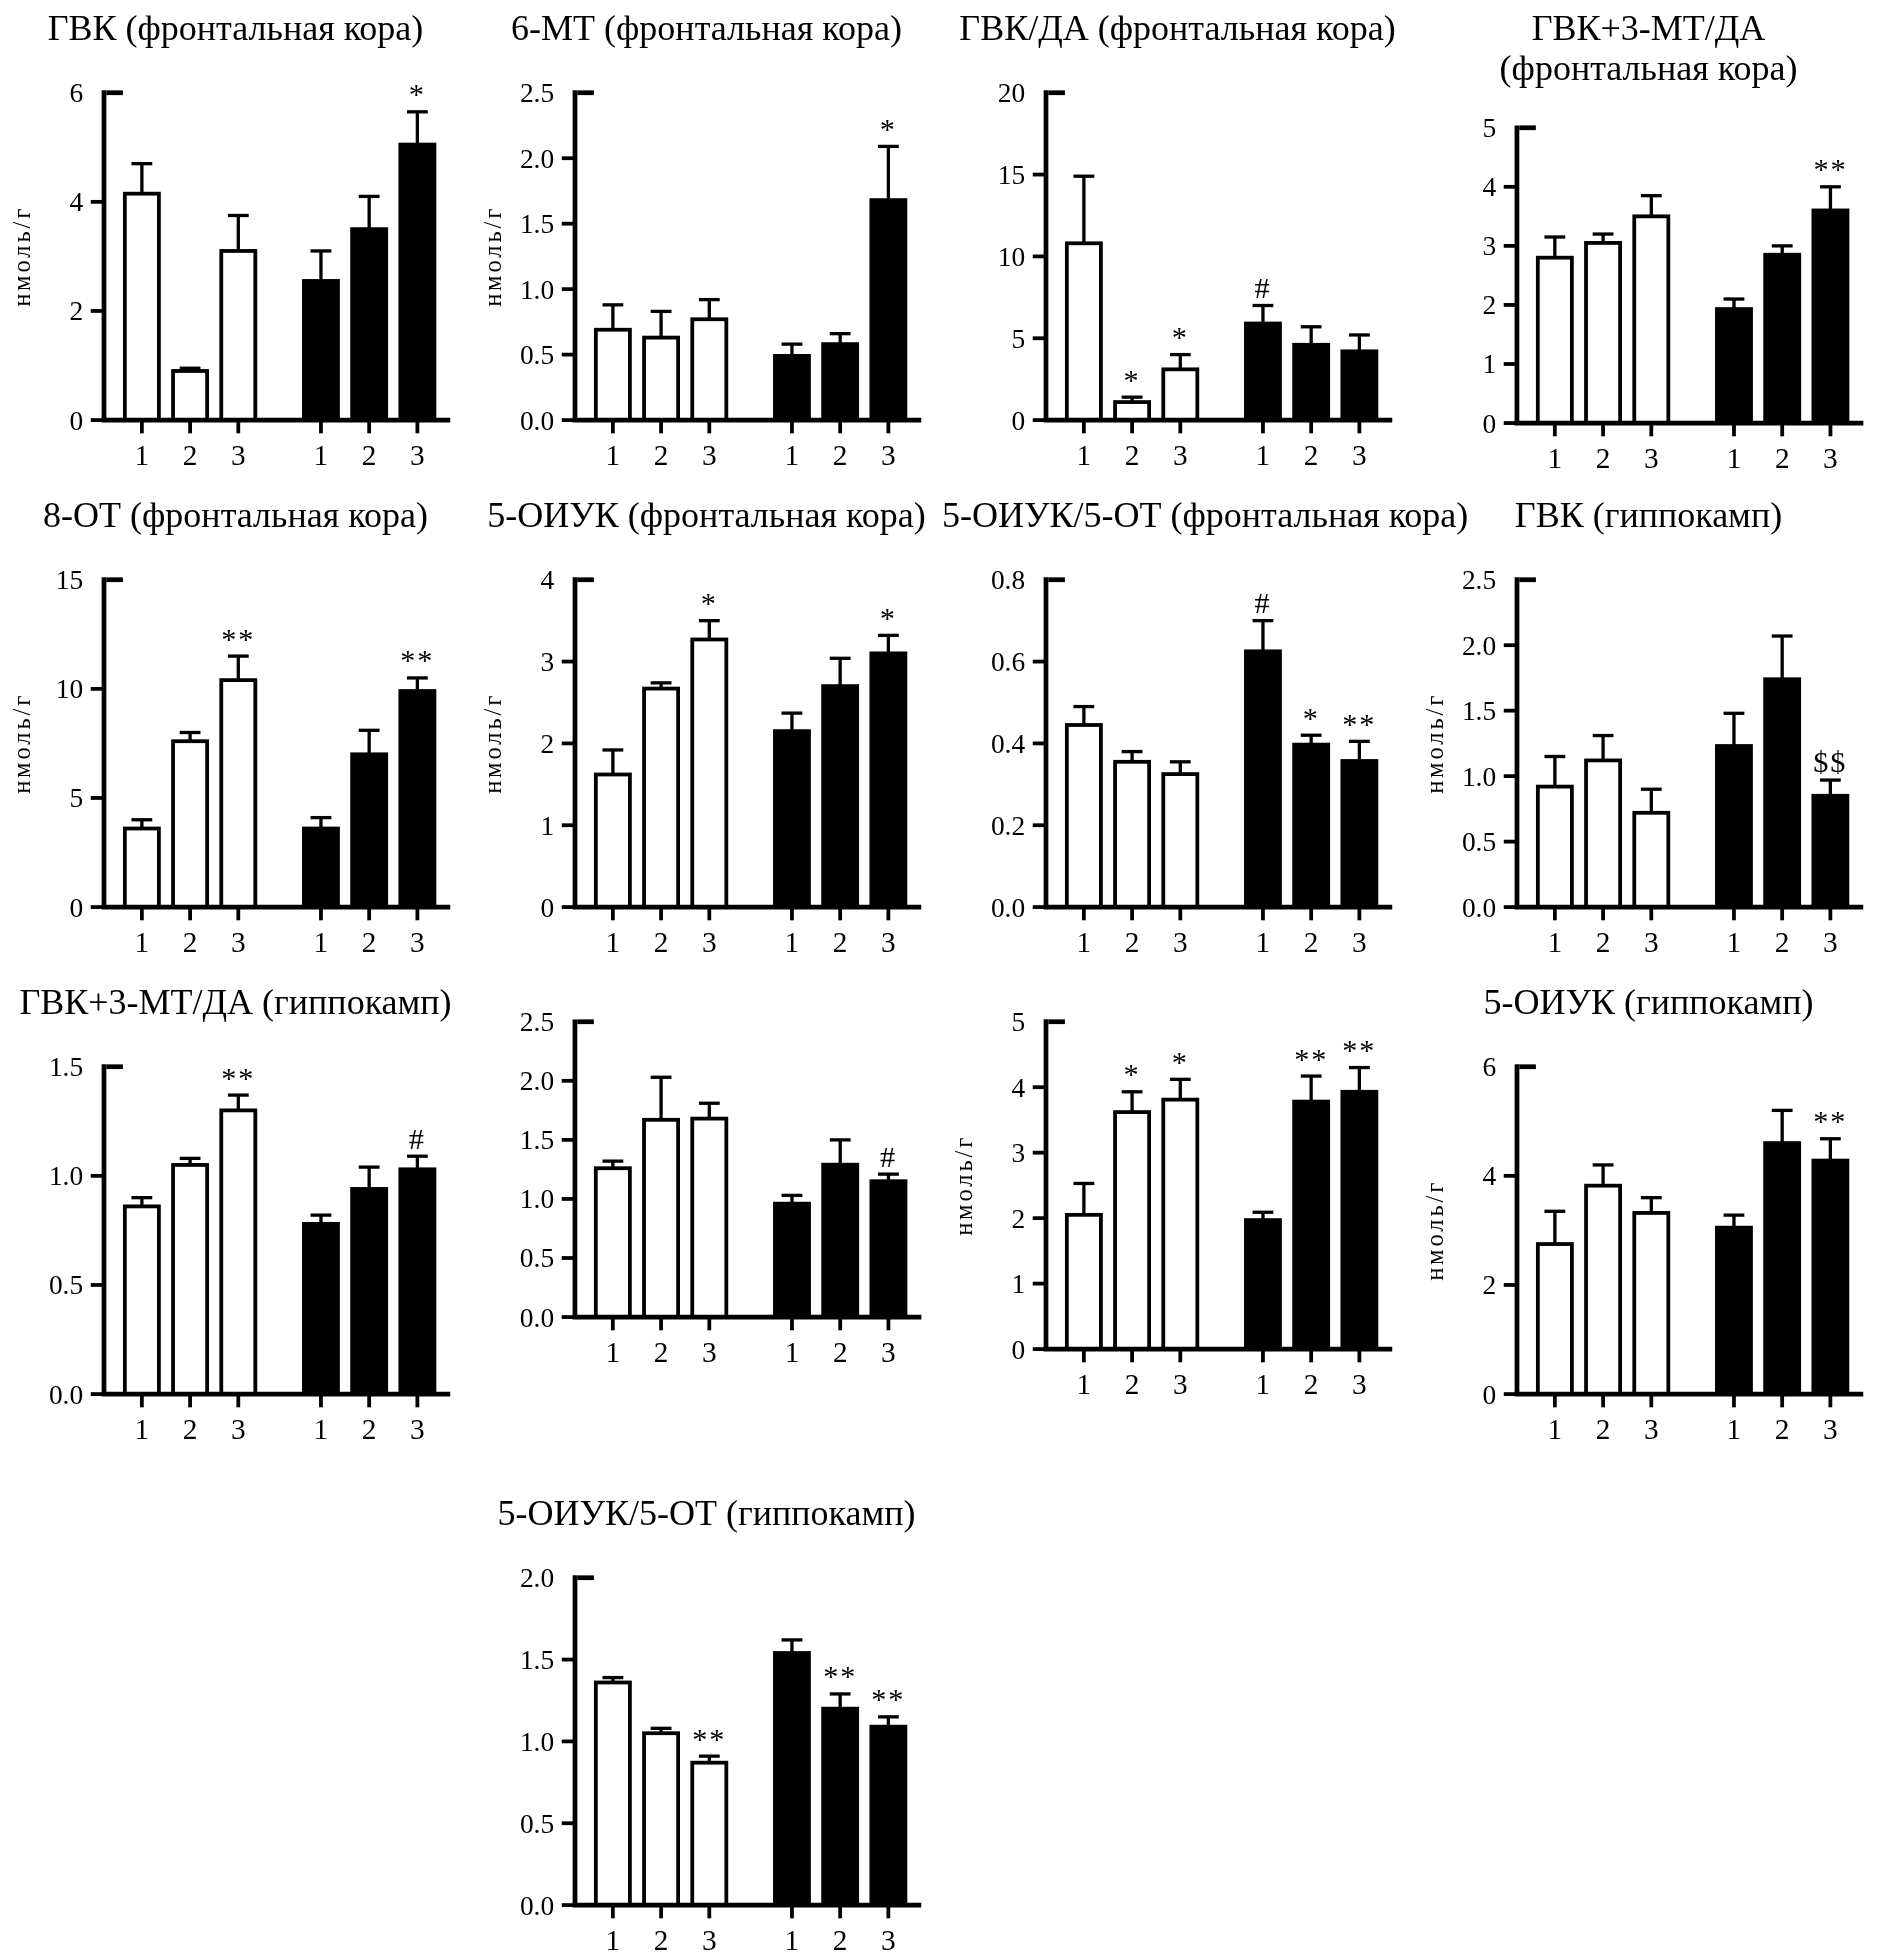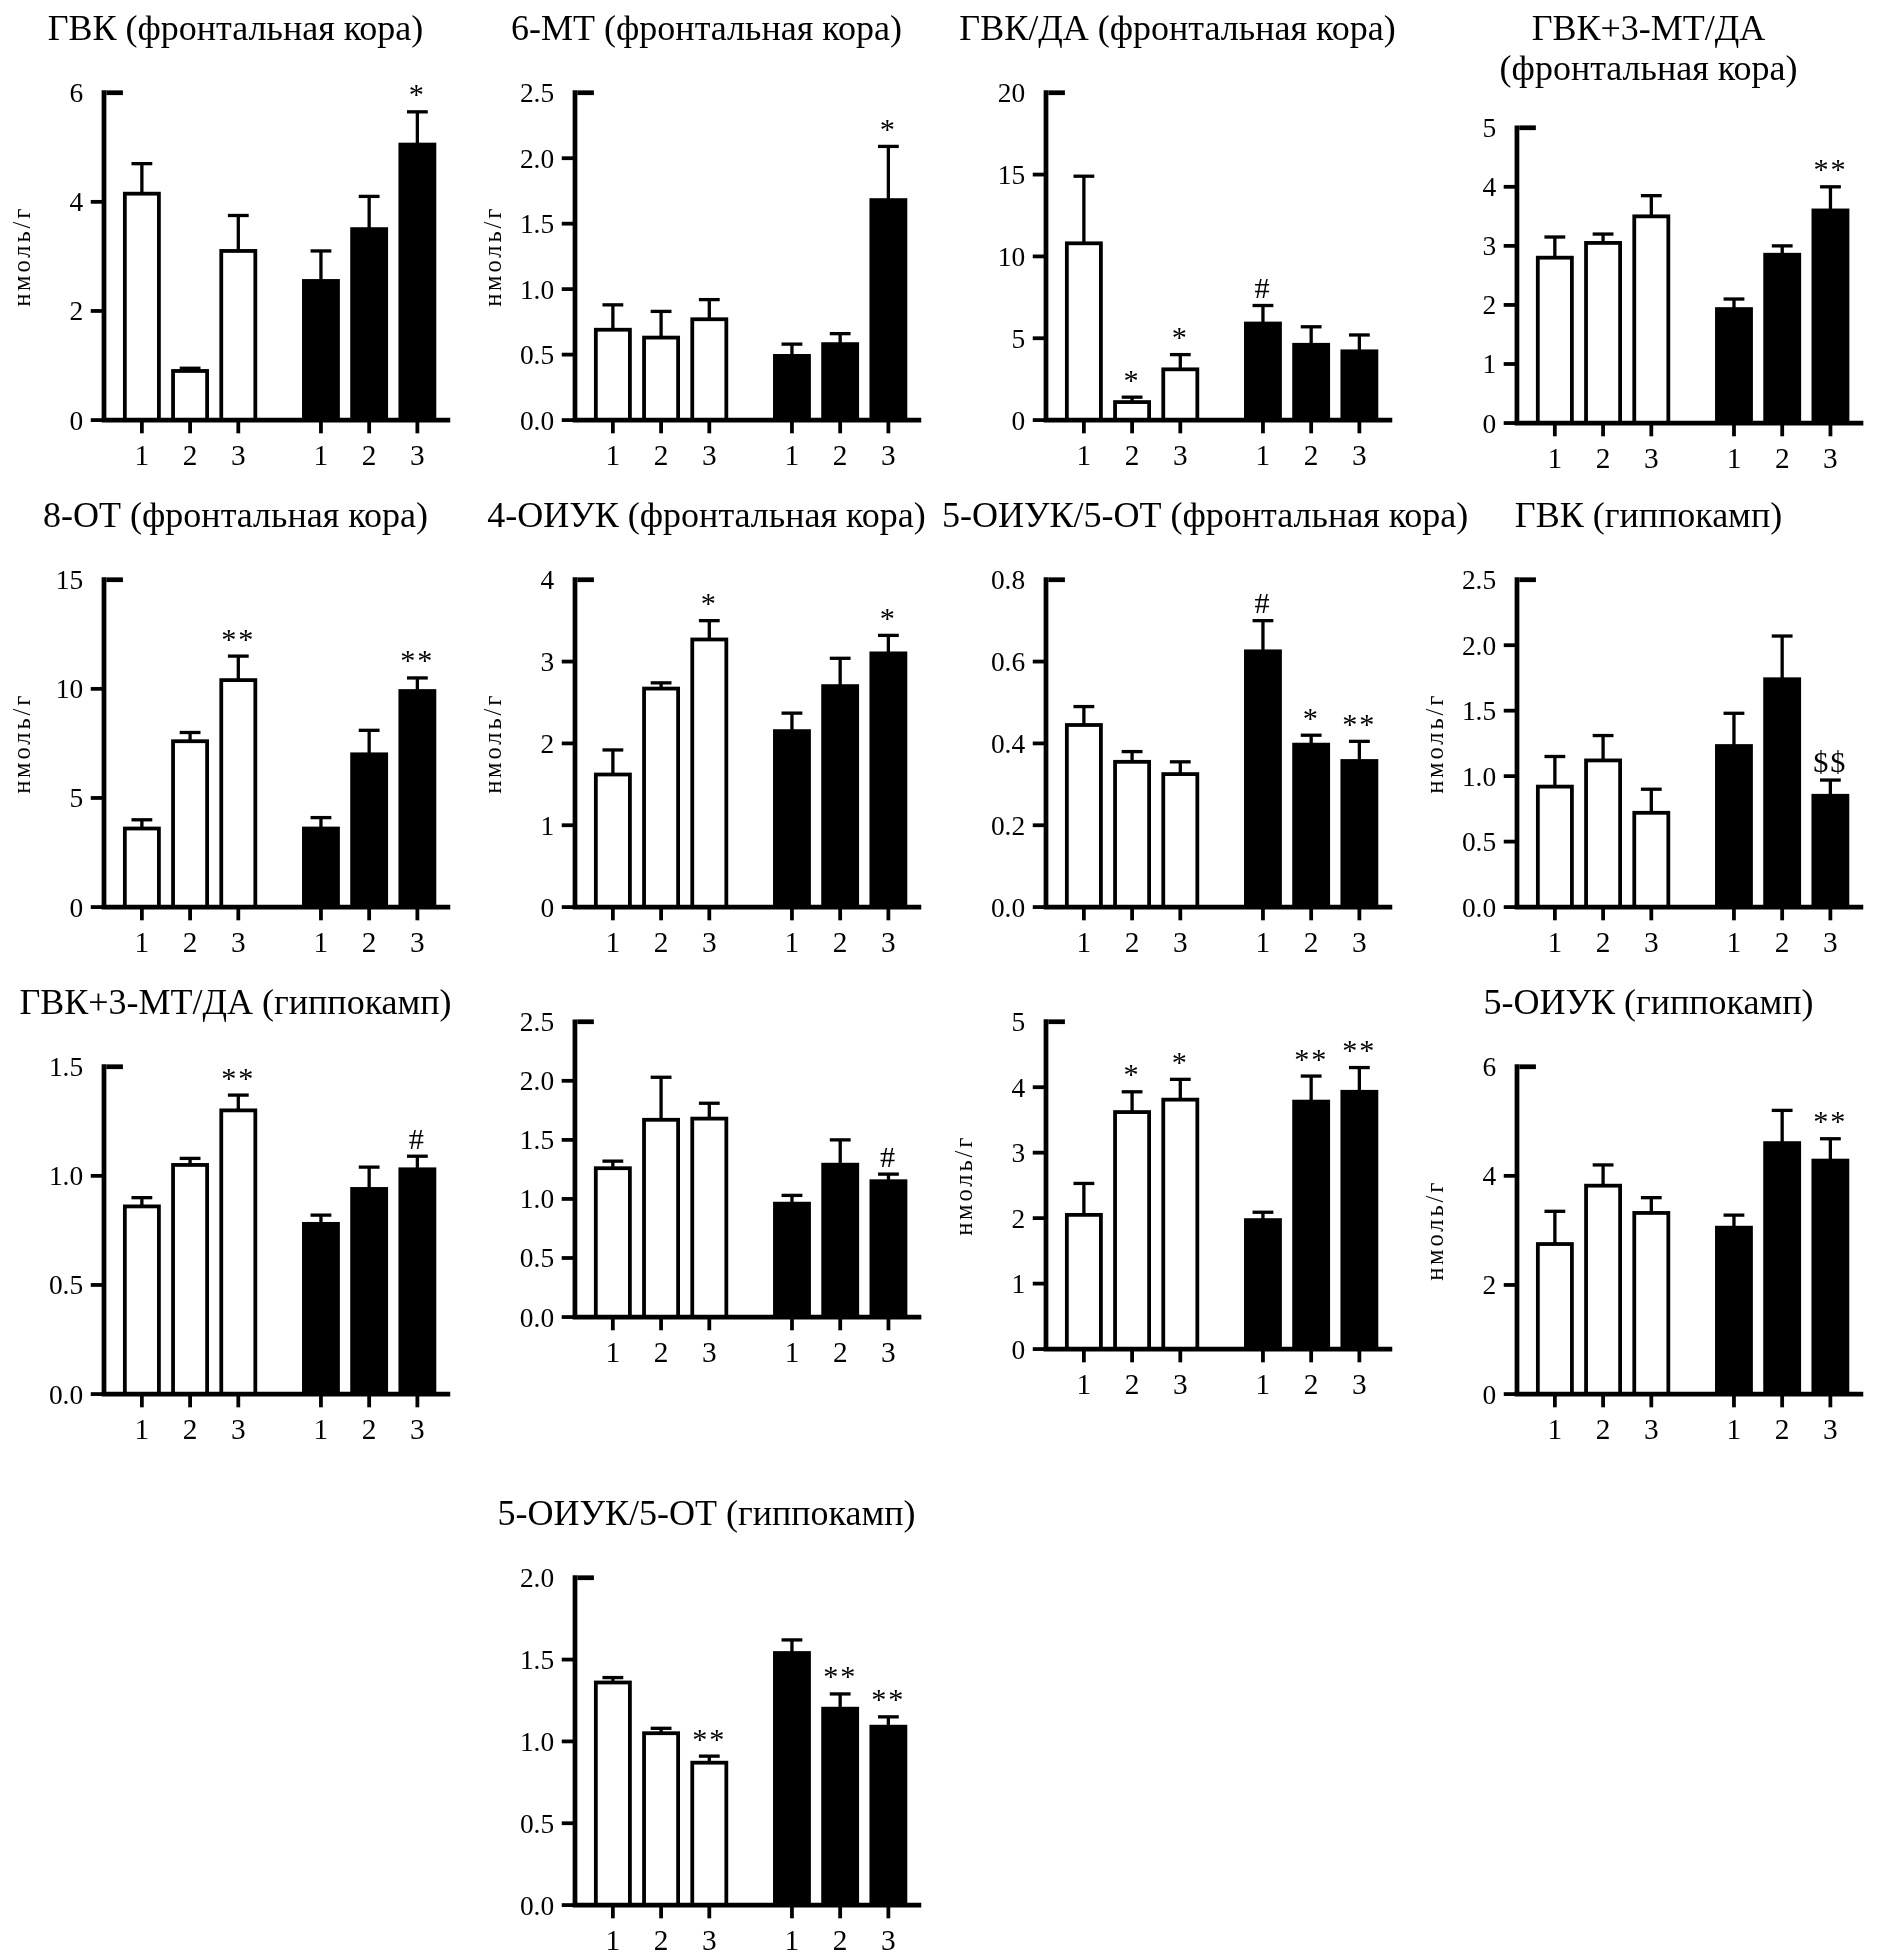--- a/index.html
+++ b/index.html
@@ -276,21 +276,21 @@
         <line x1="427.24" y1="159.64" x2="427.24" y2="145.8" stroke="#000000" stroke-width="3.5"></line>
         <line x1="416.24" y1="145.8" x2="438.24" y2="145.8" stroke="#000000" stroke-width="3.5"></line>
         <rect x="409.24" y="159.64" width="36" height="228.36" fill="#000000" stroke="#000000" stroke-width="4"></rect>
         <text x="427.24" y="137.8" text-anchor="middle" class="marker">**</text>
         <line x1="427.24" y1="388" x2="427.24" y2="402" stroke="#000000" stroke-width="4"></line>
         <text x="427.24" y="435" text-anchor="middle" class="xtick-label">3</text>
         <line x1="93.5" y1="388" x2="462" y2="388" stroke="#000000" stroke-width="5"></line>
       </svg>
     </div>
     <div class="panel">
-      <div class="panel-title"><span>4-ОИУК (фронтальная кора)</span></div>
+      <div class="panel-title"><span>5-ОИУК (фронтальная кора)</span></div>
       <svg class="chart-svg" width="445" height="421" viewBox="0 0 470 445">
         <line x1="96" y1="39.5" x2="96" y2="388" stroke="#000000" stroke-width="5"></line>
         <line x1="82" y1="388" x2="96" y2="388" stroke="#000000" stroke-width="4"></line>
         <text x="74" y="398" text-anchor="end" class="ytick-label">0</text>
         <line x1="82" y1="301.5" x2="96" y2="301.5" stroke="#000000" stroke-width="4"></line>
         <text x="74" y="311.5" text-anchor="end" class="ytick-label">1</text>
         <line x1="82" y1="215" x2="96" y2="215" stroke="#000000" stroke-width="4"></line>
         <text x="74" y="225" text-anchor="end" class="ytick-label">2</text>
         <line x1="82" y1="128.5" x2="96" y2="128.5" stroke="#000000" stroke-width="4"></line>
         <text x="74" y="138.5" text-anchor="end" class="ytick-label">3</text>

